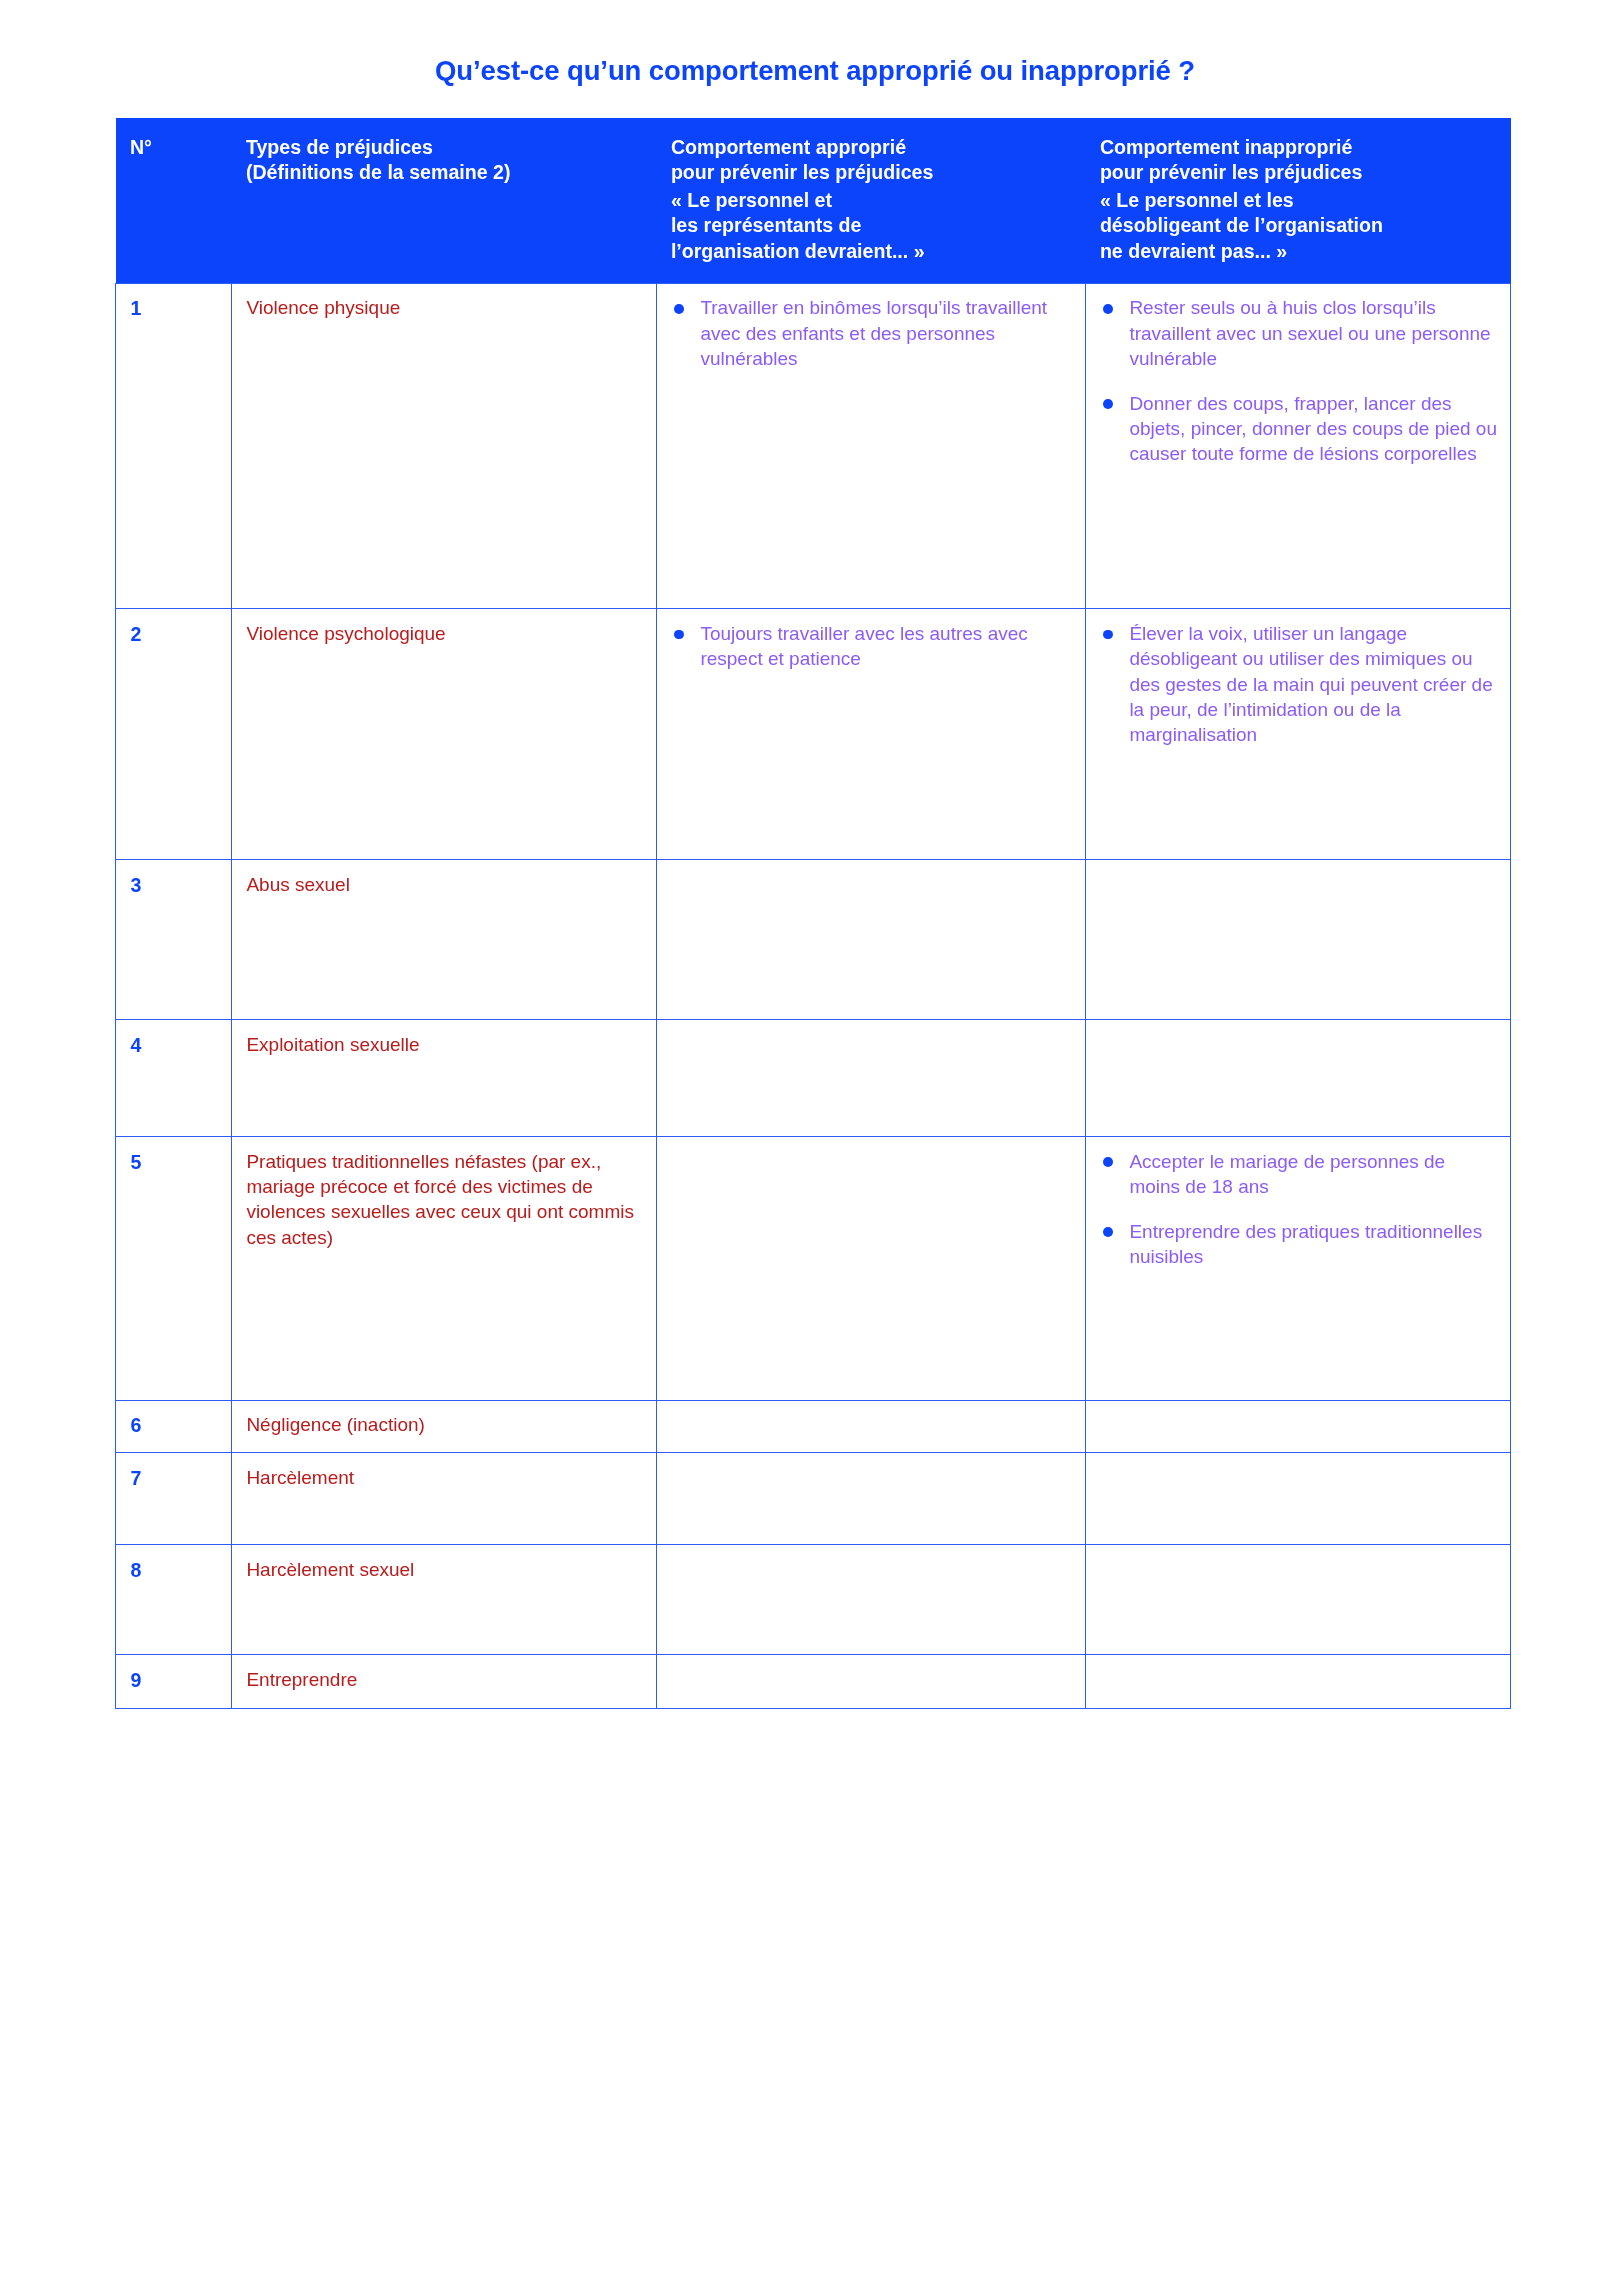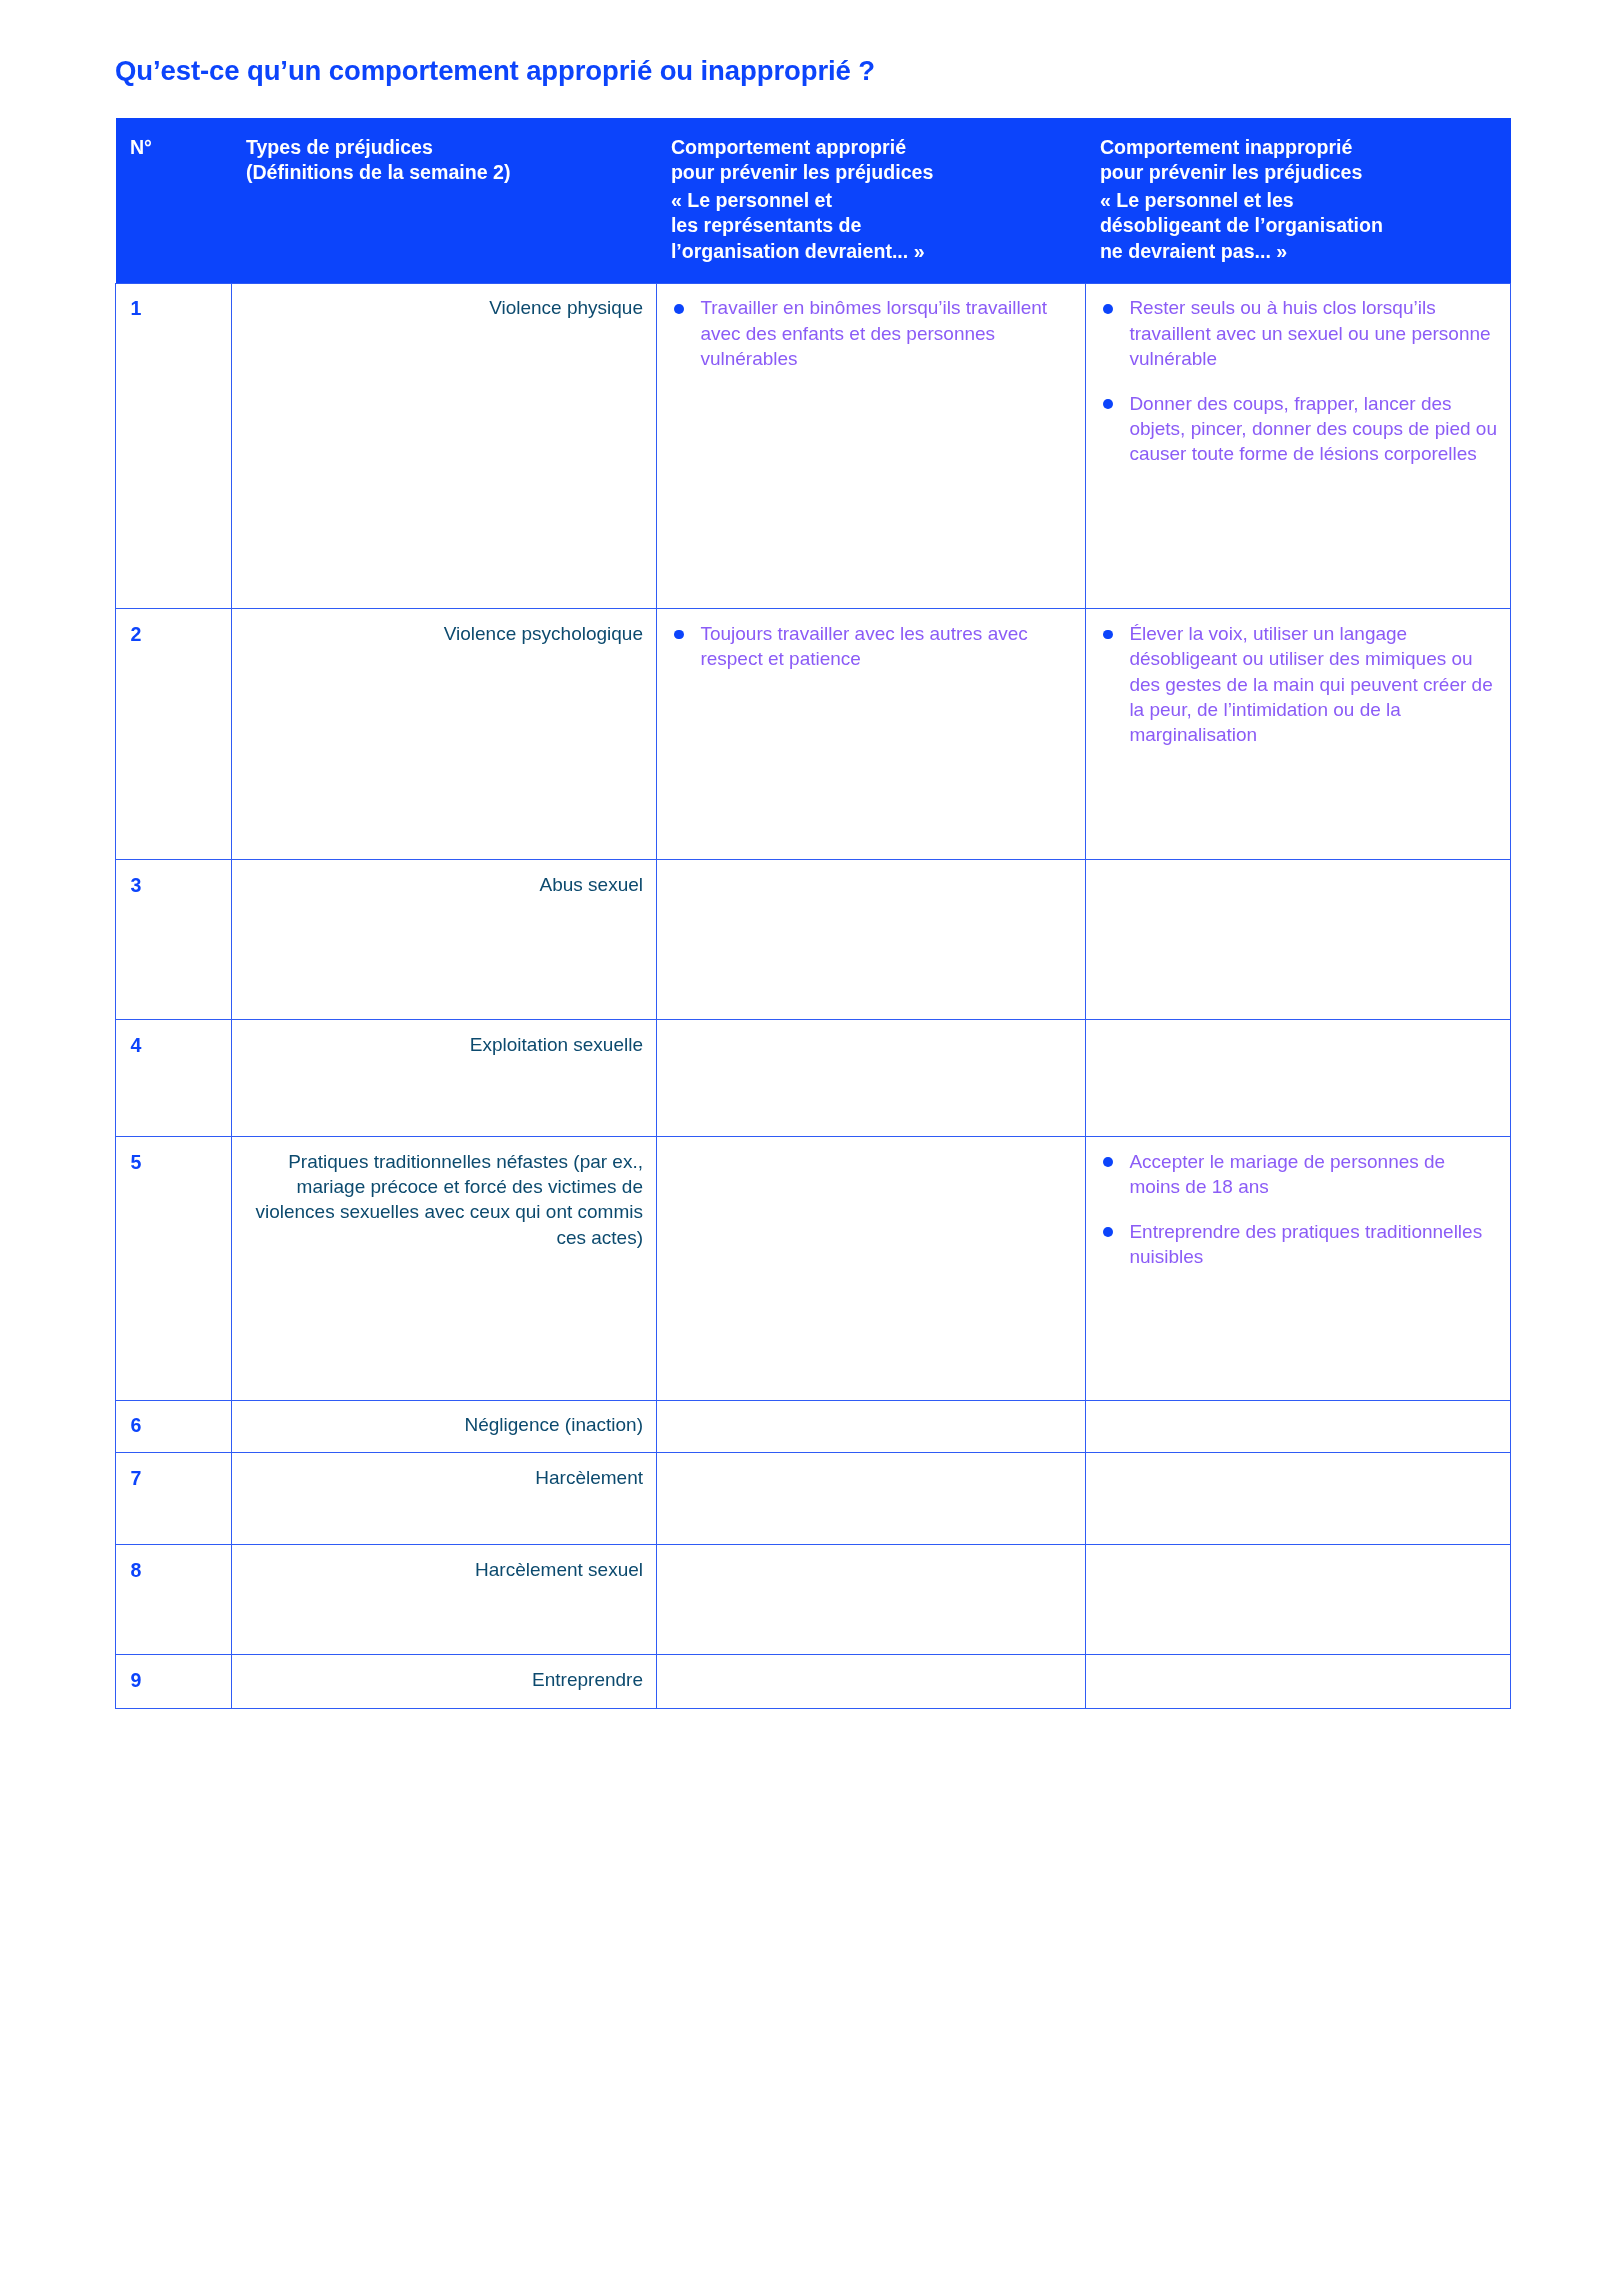--- a/index.html
+++ b/index.html
@@ -13,20 +13,21 @@
 
   .page-title{
     position:absolute;
     left:115px; top:54px;
     width:1400px;
     font-size:27.5px;
     font-weight:bold;
     color:#0c44fb;
     letter-spacing:-0.1px;
     line-height:1.2;
+    text-align:center;
   }
 
   .tbl{
     position:absolute;
     left:115px; top:118px;
     width:1395px;
     border-collapse:collapse;
     table-layout:fixed;
   }
   .tbl col.c1{ width:116px; }
@@ -61,23 +62,22 @@
     color:#8b5cf6;
   }
   tbody td.num{
     color:#0c44fb;
     font-weight:bold;
     font-size:19.6px;
     padding-left:14.4px;
     padding-right:5.2px;
   }
   tbody td.label{
-    color:#0c4a6e;
+    color:#b91c1c;
     padding-left:14.4px;
-    text-align:right;
   }
 
   ul.bl{
     list-style:none;
     margin:0; padding:0;
   }
   ul.bl li{
     position:relative;
     padding-left:29px;
     margin:0 0 19.6px 0;

